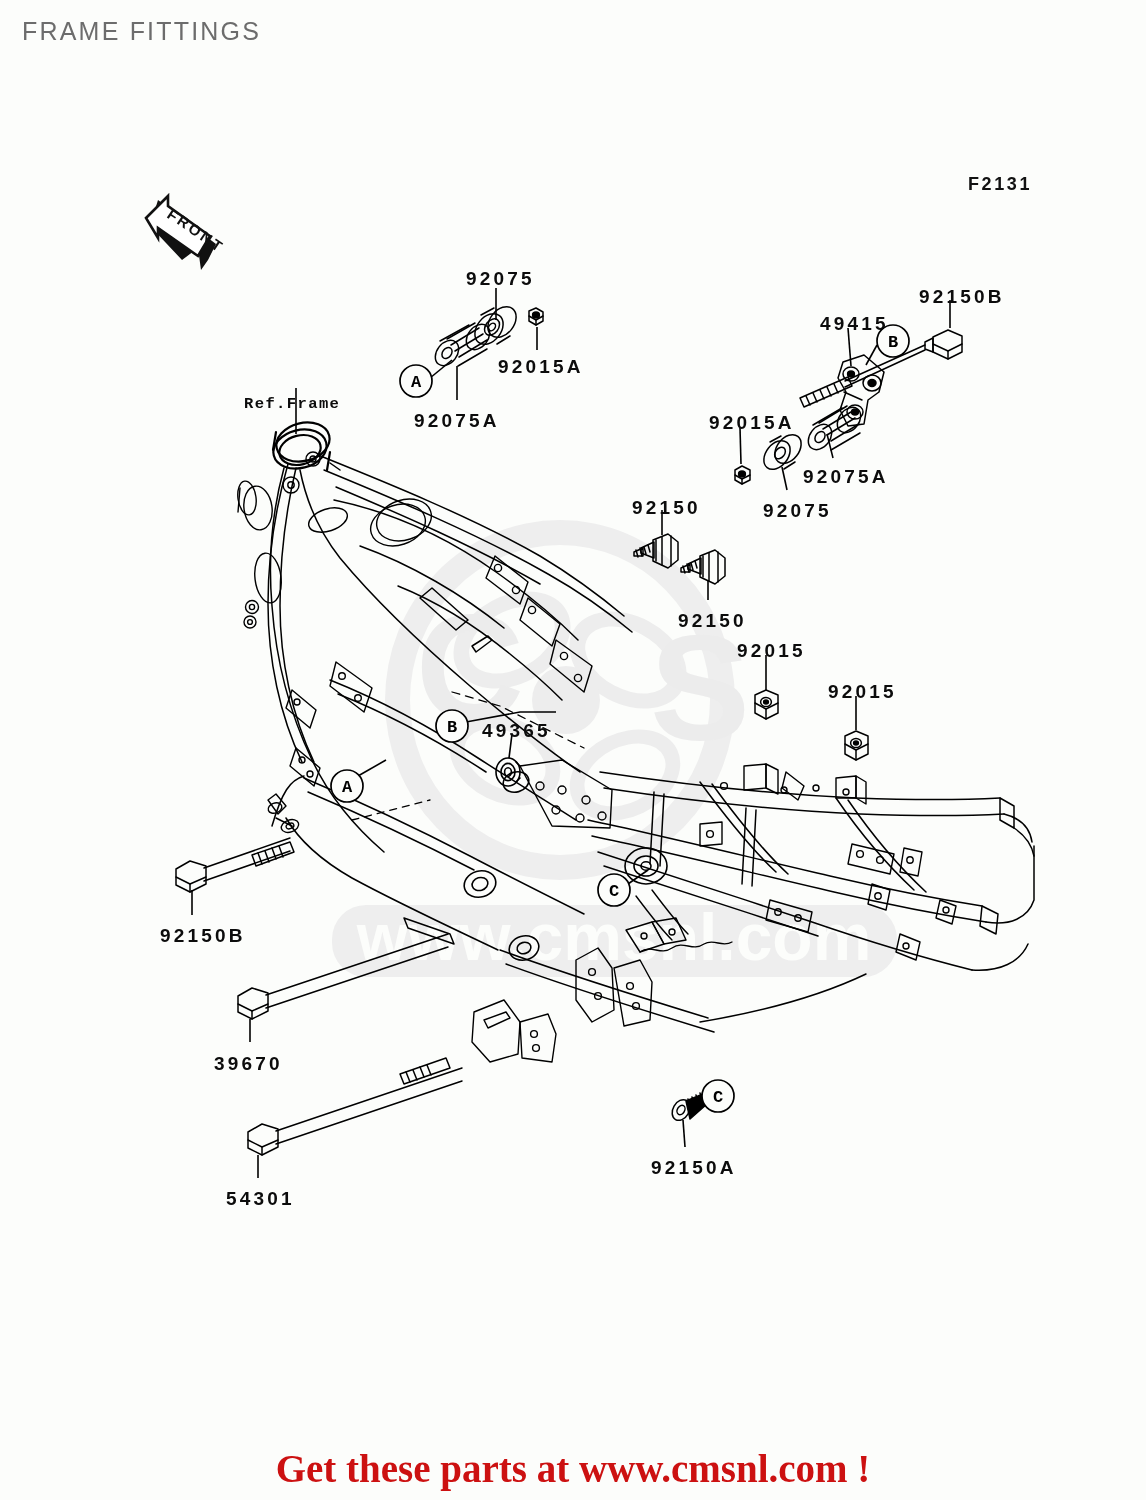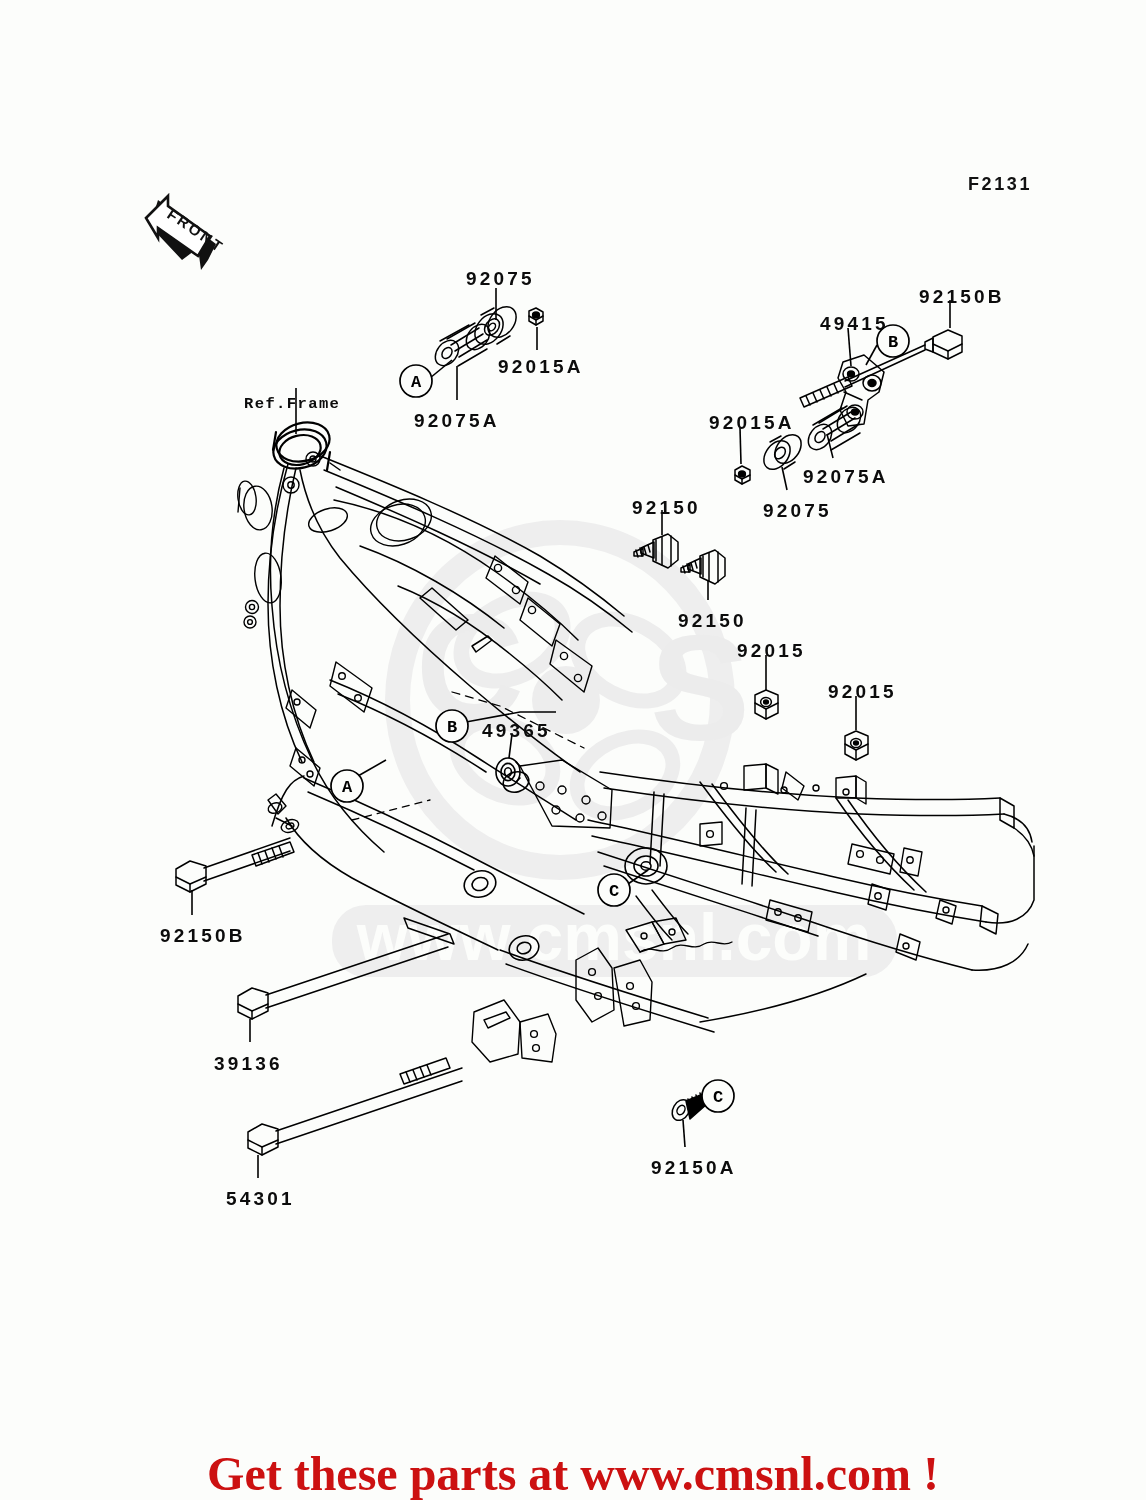--- a/index.html
+++ b/index.html
@@ -37,21 +37,21 @@
     white-space: nowrap;
   }
   #footer-cta {
     position: absolute;
     left: 0;
     top: 1446px;
     width: 1146px;
     text-align: center;
     font-family: "Liberation Serif", serif;
     font-weight: 700;
-    font-size: 48px;
+    font-size: 39px;
     color: #cc1111;
     letter-spacing: 0px;
     white-space: nowrap;
   }
   .part-label {
     position: absolute;
     font-family: "Liberation Sans", sans-serif;
     font-weight: 700;
     font-size: 19px;
     letter-spacing: 3.2px;
@@ -82,20 +82,21 @@
     top: 186px;
     width: 96px;
     height: 90px;
   }
 </style>
 </head>
 <body>
 
 <div id="page">
 
+  <div id="page-title">FRAME FITTINGS</div>
   <div id="diagram-code">F2131</div>
 
   <svg id="watermark-layer" viewBox="0 0 1146 1500">
     <g fill="#eeeeee" stroke="none">
       <ellipse cx="560" cy="700" rx="175" ry="180"></ellipse>
     </g>
     <g fill="#fcfdfb" stroke="none">
       <ellipse cx="560" cy="700" rx="150" ry="155"></ellipse>
     </g>
     <g fill="#ededed" stroke="none">
@@ -525,21 +526,21 @@
   <div class="part-label" style="left:919px; top:286px;">92150B</div>
   <div class="part-label" style="left:709px; top:412px;">92015A</div>
   <div class="part-label" style="left:803px; top:466px;">92075A</div>
   <div class="part-label" style="left:763px; top:500px;">92075</div>
   <div class="part-label" style="left:632px; top:497px;">92150</div>
   <div class="part-label" style="left:678px; top:610px;">92150</div>
   <div class="part-label" style="left:737px; top:640px;">92015</div>
   <div class="part-label" style="left:828px; top:681px;">92015</div>
   <div class="part-label" style="left:482px; top:720px;">49365</div>
   <div class="part-label" style="left:160px; top:925px;">92150B</div>
-  <div class="part-label" style="left:214px; top:1053px;">39136</div>
+  <div class="part-label" style="left:214px; top:1053px;">39670</div>
   <div class="part-label" style="left:226px; top:1188px;">54301</div>
   <div class="part-label" style="left:651px; top:1157px;">92150A</div>
 
   <svg style="position:absolute;left:0;top:0;width:1146px;height:1500px;pointer-events:none;" viewBox="0 0 1146 1500">
     <g fill="#fcfdfb" stroke="#000" stroke-width="1.7">
       <circle cx="416" cy="381" r="16"></circle>
       <circle cx="893" cy="341" r="16"></circle>
       <circle cx="452" cy="726" r="16"></circle>
       <circle cx="347" cy="786" r="16"></circle>
       <circle cx="614" cy="890" r="16"></circle>

